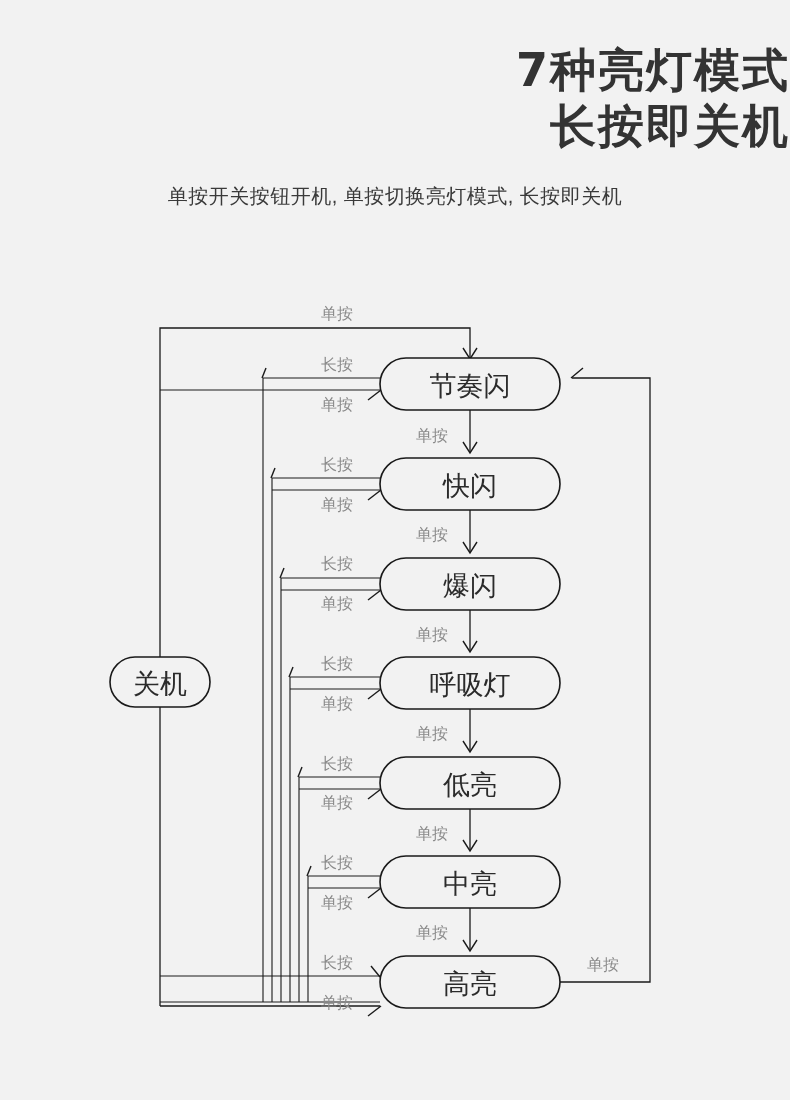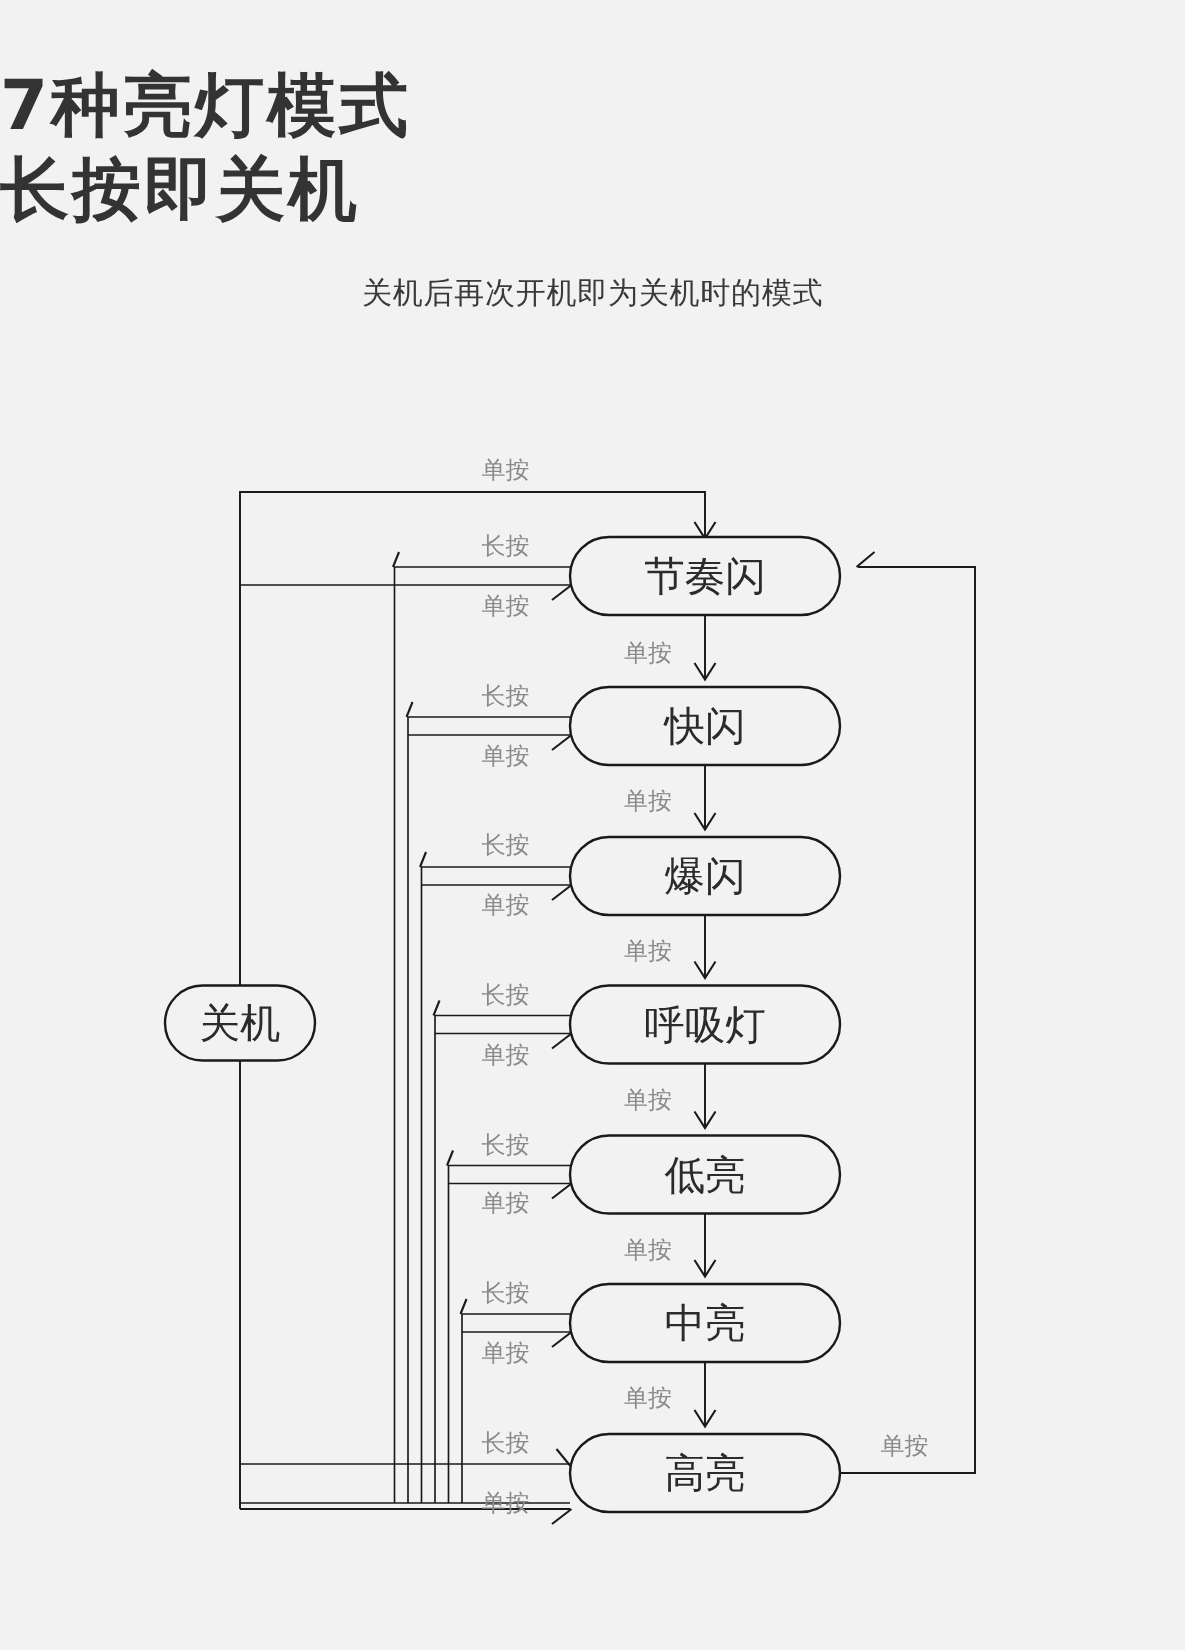--- a/index.html
+++ b/index.html
@@ -7,21 +7,21 @@
     width:790px;height:1100px;
     background:#f2f2f2;
     font-family:"Liberation Sans","DejaVu Sans",sans-serif;
     overflow:hidden;
     position:relative;
   }
   .page{width:790px;height:1100px;position:relative;}
 
   .title-block{
     padding-top:42px;
-    text-align:left;
+    text-align:right;
   }
   .title-line{
     font-size:46px;
     font-weight:bold;
     color:#333333;
     letter-spacing:2px;
     line-height:1.22;
     font-family:"DejaVu Sans","Liberation Sans",sans-serif;
   }
   .subtitle-block{
@@ -80,21 +80,21 @@
 <body>
 
 <div class="page">
 
   <div class="title-block">
     <div class="title-line">7种亮灯模式</div>
     <div class="title-line">长按即关机</div>
   </div>
 
   <div class="subtitle-block">
-    <div class="subtitle-line">关机后再次开机即为关机时的模式</div>
+    <div class="subtitle-line">单按开关按钮开机, 单按切换亮灯模式, 长按即关机</div>
   </div>
 
   <div class="diagram-wrap">
     <svg width="790" height="790" viewBox="0 0 790 790" xmlns="http://www.w3.org/2000/svg">
 
       <g>
 
         <path class="edge" d="M160,402 L160,48 L470,48 L470,78"></path>
         <path class="arrowhead" d="M463,68 L470,79 L477,68"></path>
 

